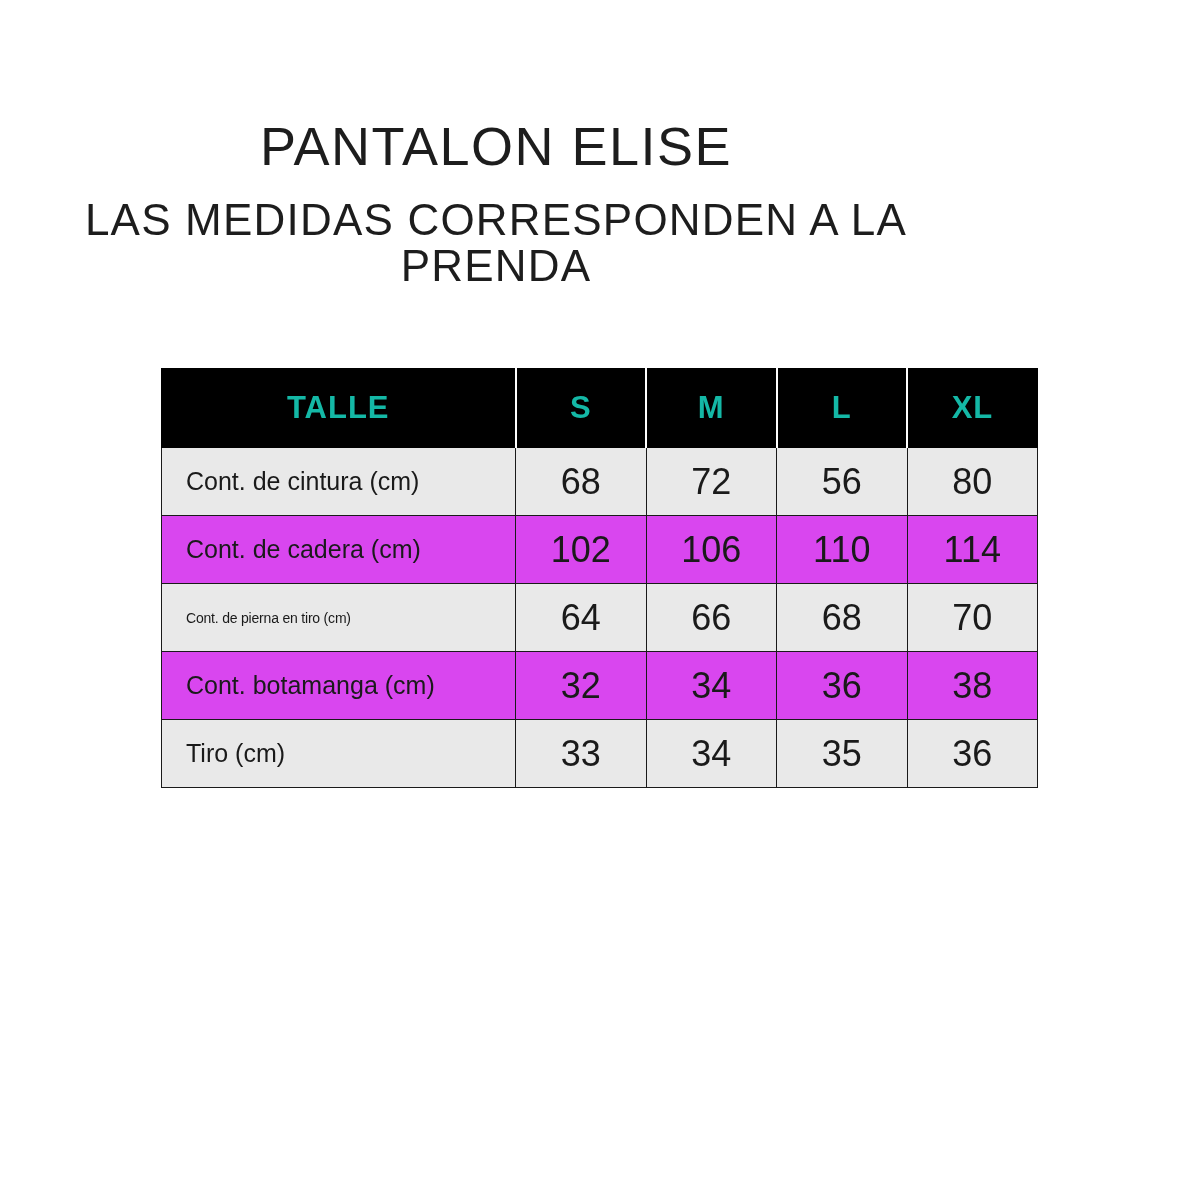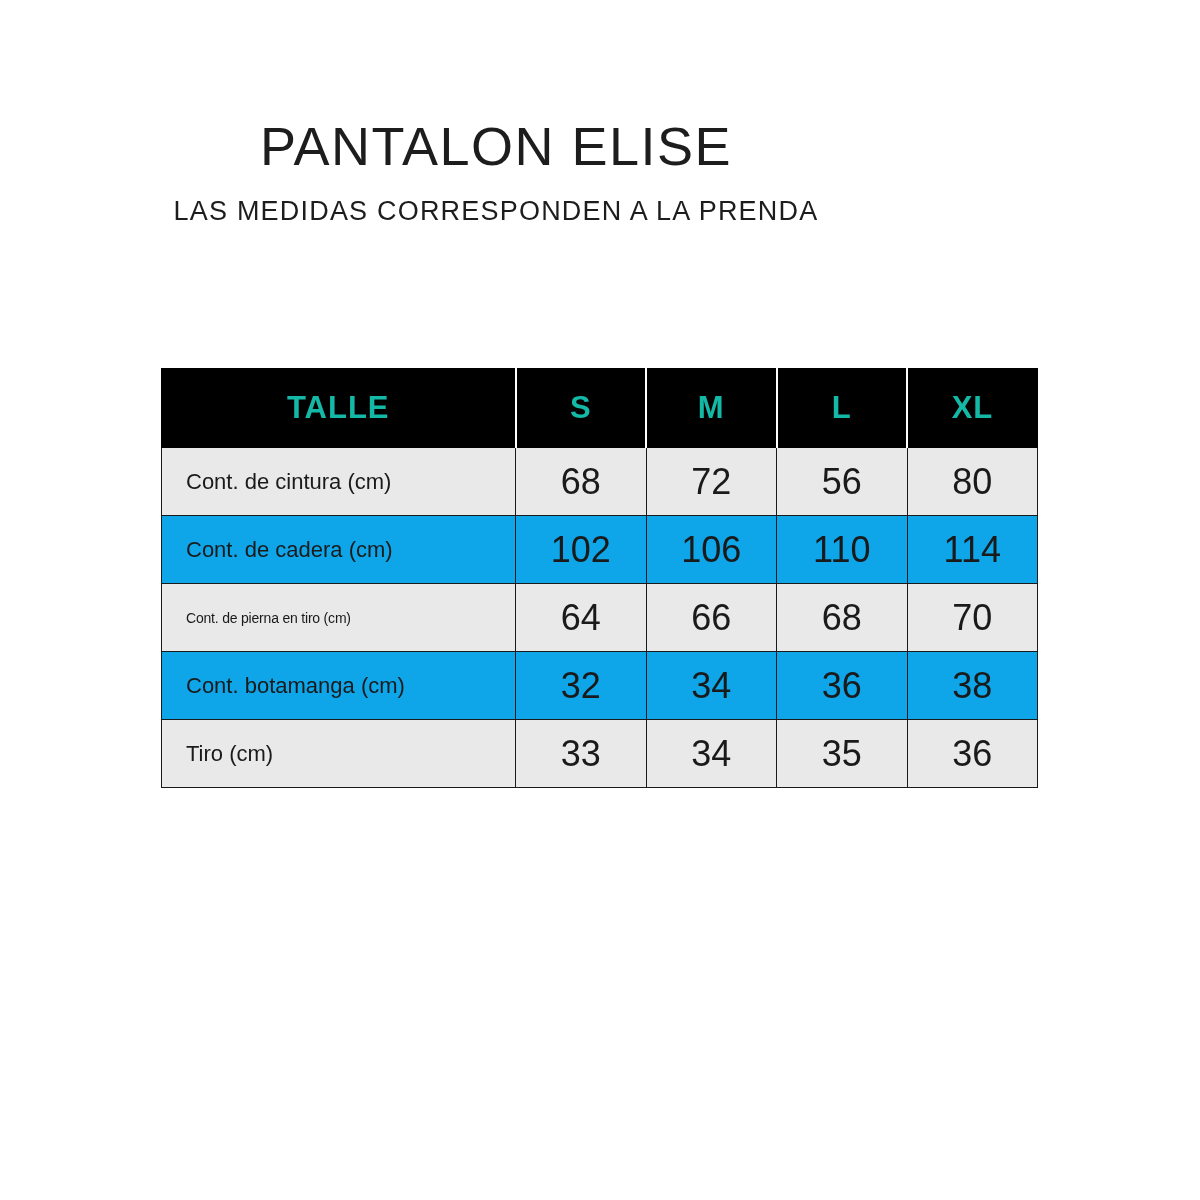--- a/index.html
+++ b/index.html
@@ -28,21 +28,21 @@
     font-weight: 400;
     letter-spacing: 1.5px;
     color: #1d1d1d;
     margin: 0;
     padding-top: 118px;
     line-height: 1.05;
   }
 
   .subtitle {
     text-align: center;
-    font-size: 27px;
+    font-size: 44px;
     font-weight: 400;
     letter-spacing: 1.2px;
     color: #1d1d1d;
     margin: 0;
     padding-top: 22px;
     line-height: 1.05;
   }
 
   .table-wrap {
     position: absolute;
@@ -87,38 +87,38 @@
     border: 1px solid #1a1a1a;
     padding: 0;
     vertical-align: middle;
     font-weight: 400;
     color: #1a1a1a;
   }
 
   table.size-table tbody td.label-cell {
     text-align: left;
     padding-left: 24px;
-    font-size: 22px;
+    font-size: 25px;
     white-space: nowrap;
   }
   table.size-table tbody td.label-cell.tight {
     font-size: 14px;
     letter-spacing: -0.2px;
   }
 
   table.size-table tbody td.value-cell {
     text-align: center;
     font-size: 36px;
   }
 
   table.size-table tbody tr.shaded td {
     background: #e9e9e9;
   }
   table.size-table tbody tr.plain td {
-    background: #0ea5e9;
+    background: #d946ef;
   }
 </style>
 </head>
 <body>
 
 <div class="page">
 
   <h1 class="title">PANTALON ELISE</h1>
   <h2 class="subtitle">LAS MEDIDAS CORRESPONDEN A LA PRENDA</h2>
 

